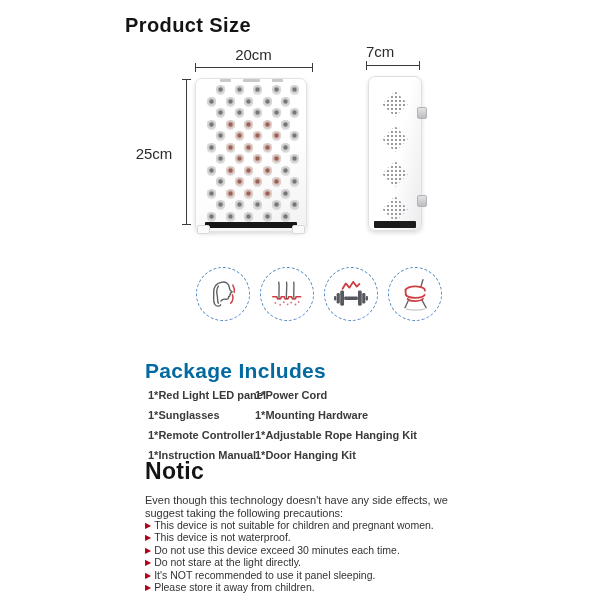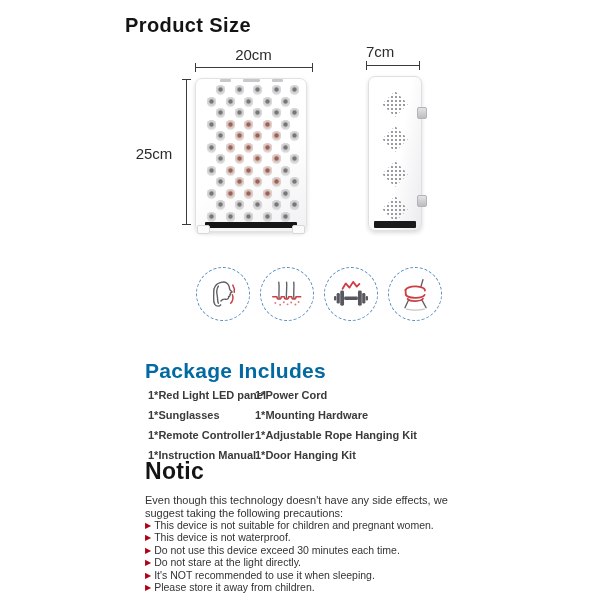--- a/index.html
+++ b/index.html
@@ -231,17 +231,17 @@
     <div class="pkg-item">1*Door Hanging Kit</div>
   </div>
 
   <div class="notic-title">Notic</div>
   <div class="notic-intro">Even though this technology doesn't have any side effects, we suggest taking the following precautions:</div>
   <div class="precautions">
     <div class="prec-row"><span class="bullet">▶</span><span>This device is not suitable for children and pregnant women.</span></div>
     <div class="prec-row"><span class="bullet">▶</span><span>This device is not waterproof.</span></div>
     <div class="prec-row"><span class="bullet">▶</span><span>Do not use this device exceed 30 minutes each time.</span></div>
     <div class="prec-row"><span class="bullet">▶</span><span>Do not stare at the light directly.</span></div>
-    <div class="prec-row"><span class="bullet">▶</span><span>It's NOT recommended to use it when sleeping.</span></div>
+    <div class="prec-row"><span class="bullet">▶</span><span>It's NOT recommended to use it panel sleeping.</span></div>
     <div class="prec-row"><span class="bullet">▶</span><span>Please store it away from children.</span></div>
   </div>
 
 </div>
 
 </body></html>

